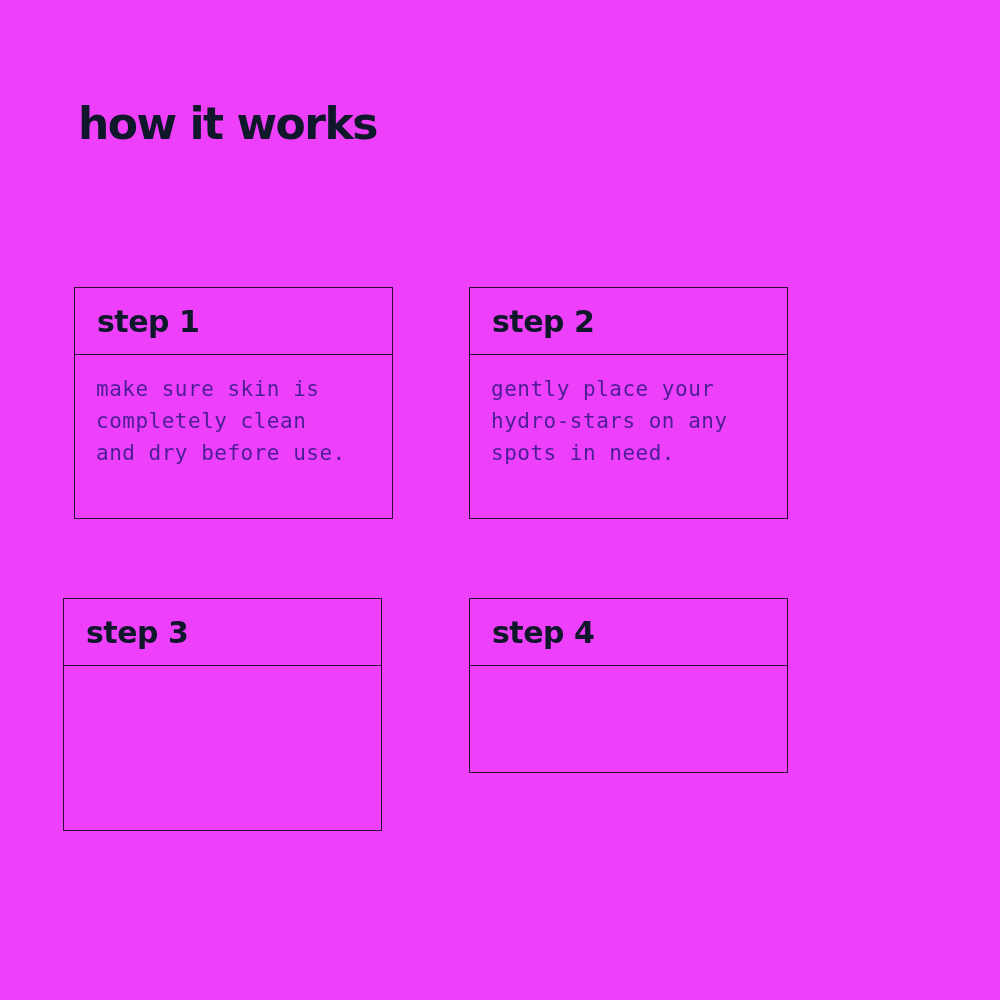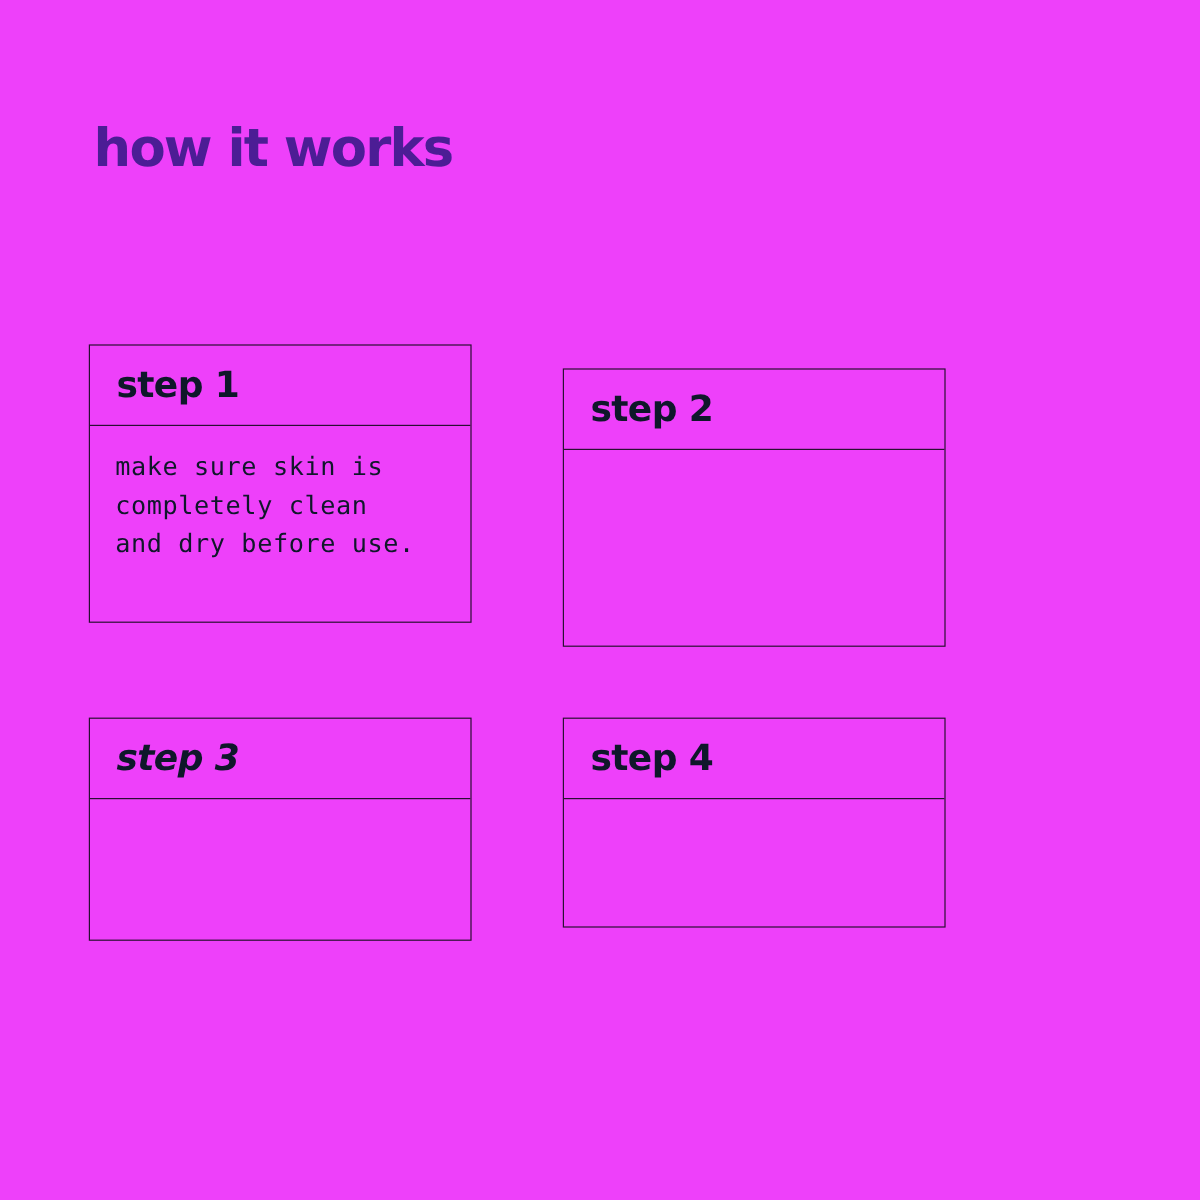--- a/index.html
+++ b/index.html
@@ -15,33 +15,33 @@
     font-family: "DejaVu Sans", sans-serif;
   }
   .page-title {
     position: absolute;
     left: 78px;
     top: 98px;
     margin: 0;
     font-size: 44px;
     font-weight: 800;
     letter-spacing: -1.5px;
-    color: #4c1d95;
+    color: #0f172a;
     font-family: "DejaVu Sans", "Liberation Sans", sans-serif;
   }
   .step-card {
     position: absolute;
     width: 319px;
     border: 1.5px solid #2a0f31;
     box-sizing: border-box;
     background: transparent;
   }
   .step-card.pos-1 { left: 74px;  top: 287px; height: 232px; }
-  .step-card.pos-2 { left: 469px; top: 287px; height: 232px; margin-top: 20px; }
-  .step-card.pos-3 { left: 74px;  top: 598px; height: 186px; font-style: italic; }
+  .step-card.pos-2 { left: 469px; top: 287px; height: 232px; }
+  .step-card.pos-3 { left: 63px;  top: 598px; height: 233px; }
   .step-card.pos-4 { left: 469px; top: 598px; height: 175px; }
 
   .step-card .card-header {
     height: 67px;
     border-bottom: 1.5px solid #2a0f31;
     display: flex;
     align-items: center;
     padding-left: 22px;
     box-sizing: border-box;
   }
@@ -50,21 +50,21 @@
     font-weight: 800;
     letter-spacing: -0.5px;
     color: #0f172a;
     font-family: "DejaVu Sans", "Liberation Sans", sans-serif;
   }
   .step-body {
     padding: 18px 14px 0 21px;
     font-family: "DejaVu Sans Mono", "Liberation Mono", monospace;
     font-size: 21px;
     line-height: 32px;
-    color: #0f172a;
+    color: #4c1d95;
     white-space: pre-line;
     letter-spacing: 0.5px;
   }
 </style>
 </head>
 <body>
 
 <h1 class="page-title">how it works</h1>
 
 <div class="step-card pos-1">
@@ -73,20 +73,23 @@
   </div>
   <div class="step-body">make sure skin is
 completely clean
 and dry before use.</div>
 </div>
 
 <div class="step-card pos-2">
   <div class="card-header">
     <span class="step-label">step 2</span>
   </div>
+  <div class="step-body">gently place your
+hydro-stars on any
+spots in need.</div>
 </div>
 
 <div class="step-card pos-3">
   <div class="card-header">
     <span class="step-label">step 3</span>
   </div>
 </div>
 
 <div class="step-card pos-4">
   <div class="card-header">

